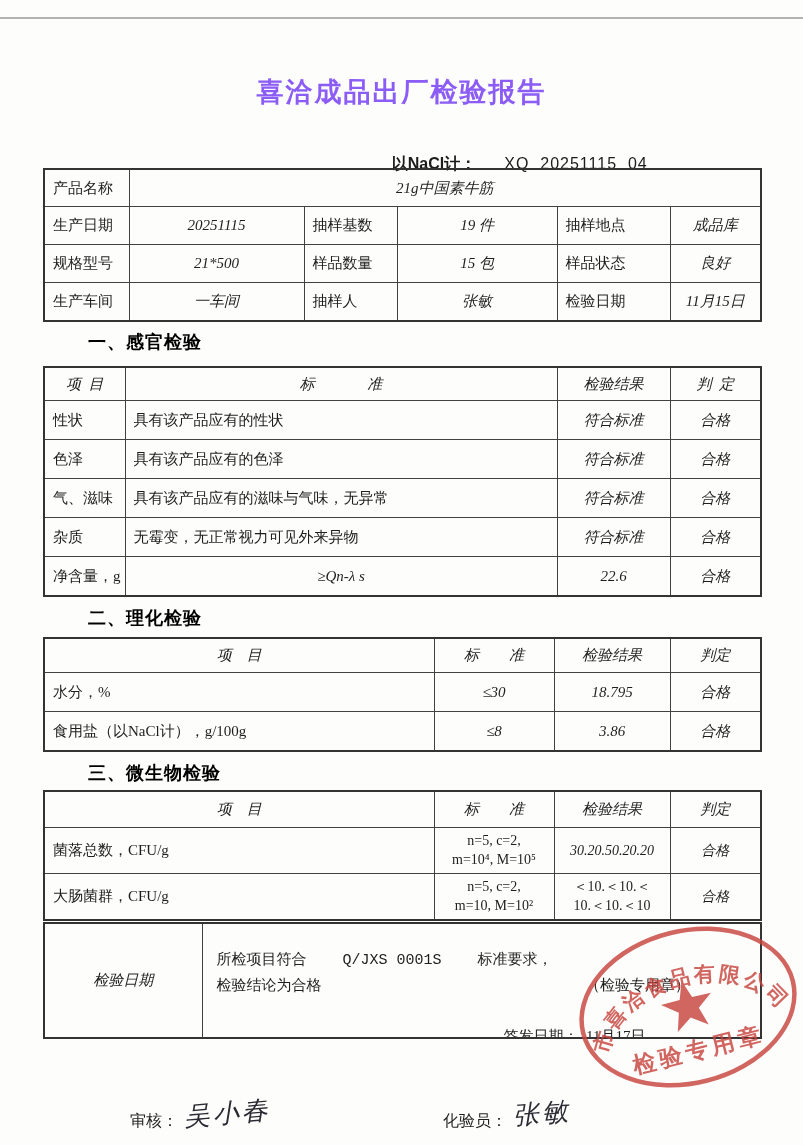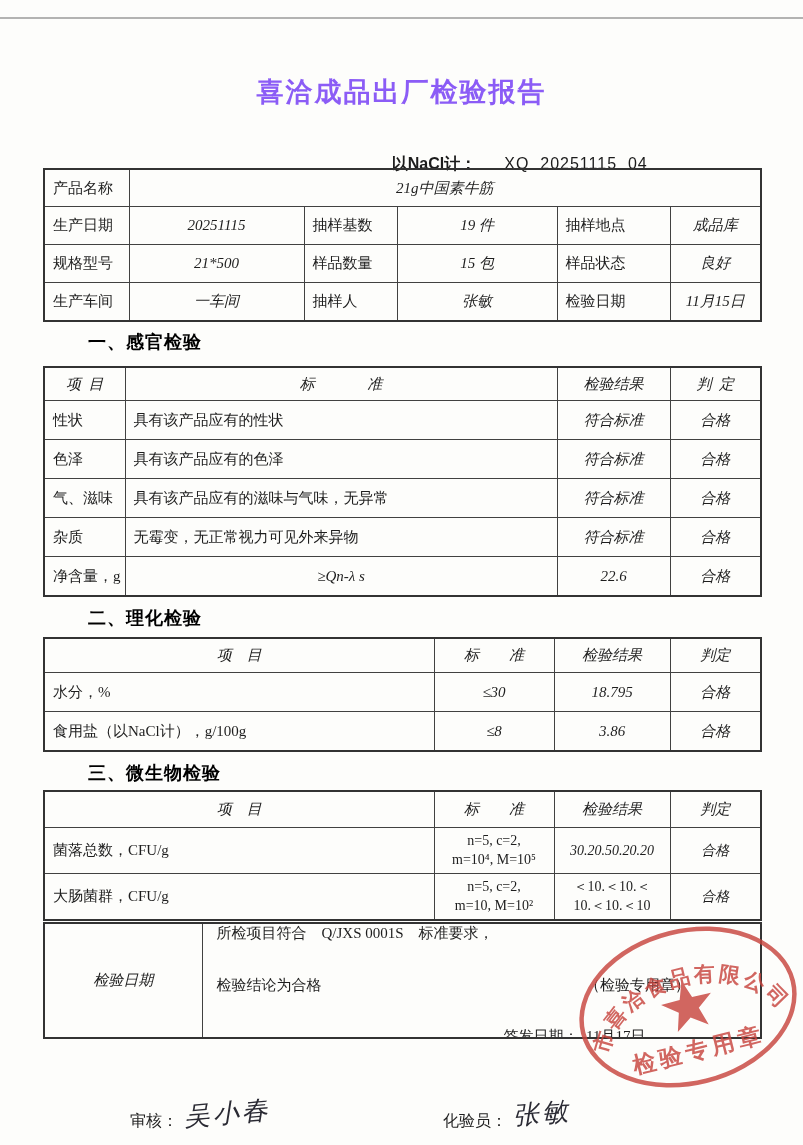--- a/index.html
+++ b/index.html
@@ -57,21 +57,21 @@
   .t4 .hrow td{height:35px;}
   .t4 .drow td{height:45px;font-size:14px;}
   .t4 .drow .item{font-size:15px;}
   .std2{line-height:1.35;text-align:center;}
 
   .t5{top:922px;}
   .t5 .basis td{height:35px;}
   .t5 .concl td{height:113px;vertical-align:top;}
 
   .concl-cell{position:relative;height:113px;}
-  .concl-line1{position:absolute;top:0;left:10px;white-space:pre;}
+  .concl-line1{position:absolute;top:26px;left:10px;white-space:pre;font-family:Liberation Mono, monospace;}
   .concl-line2{position:absolute;top:52px;left:10px;}
   .stamp-note{position:absolute;top:52px;right:66px;}
   .issue-row{position:absolute;top:86px;left:252px;white-space:pre;}
 
   .sig-row{position:absolute;top:1094px;left:0;width:100%;font-size:16px;}
   .sig-label{position:absolute;white-space:nowrap;}
   .reviewer{left:130px;top:6px;}
   .tester{left:443px;top:6px;}
   .signature{
     display:inline-block;

